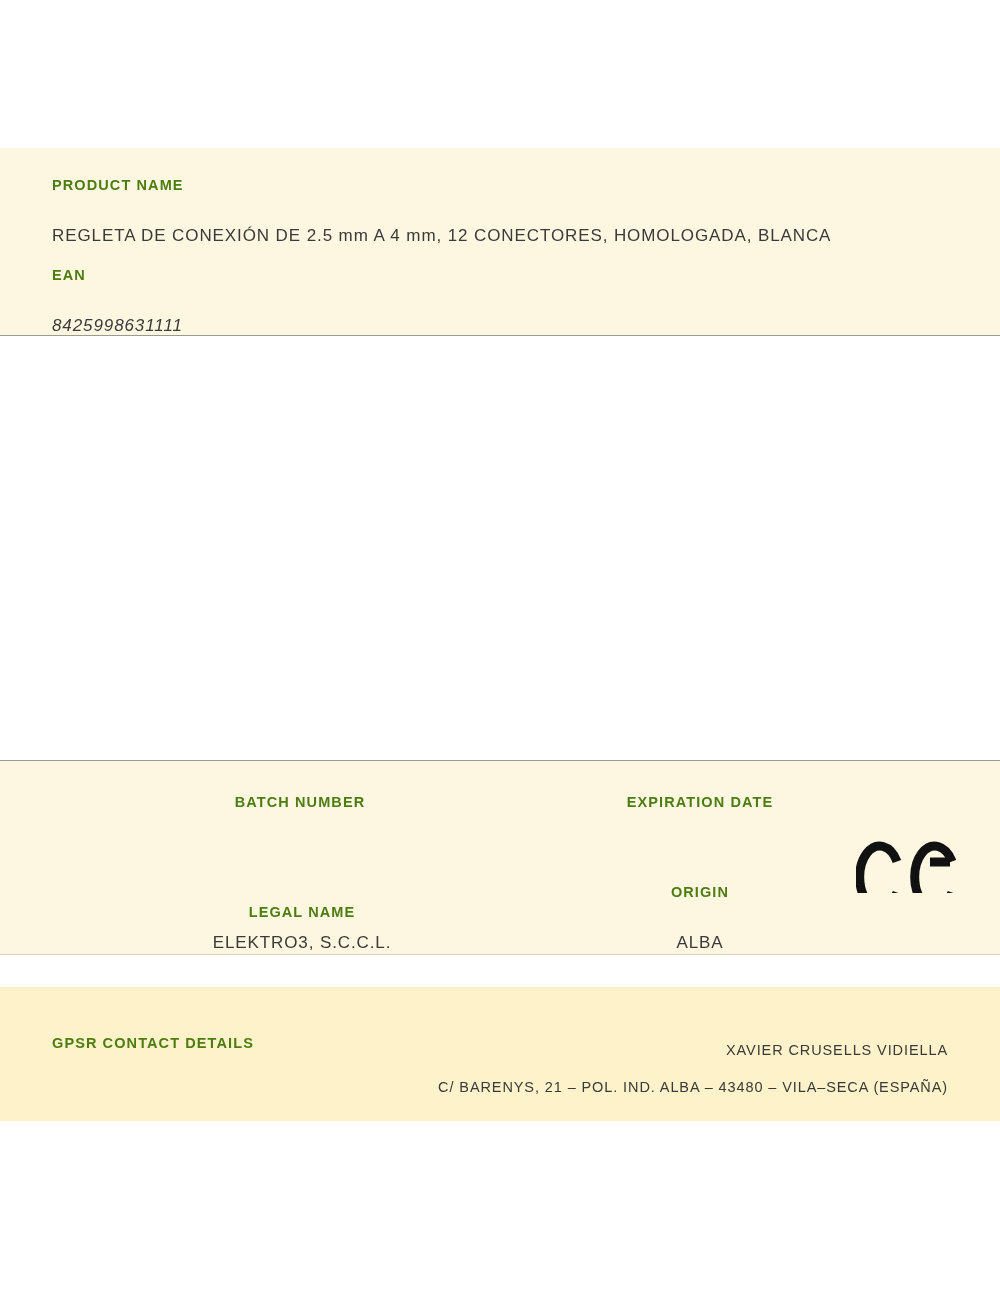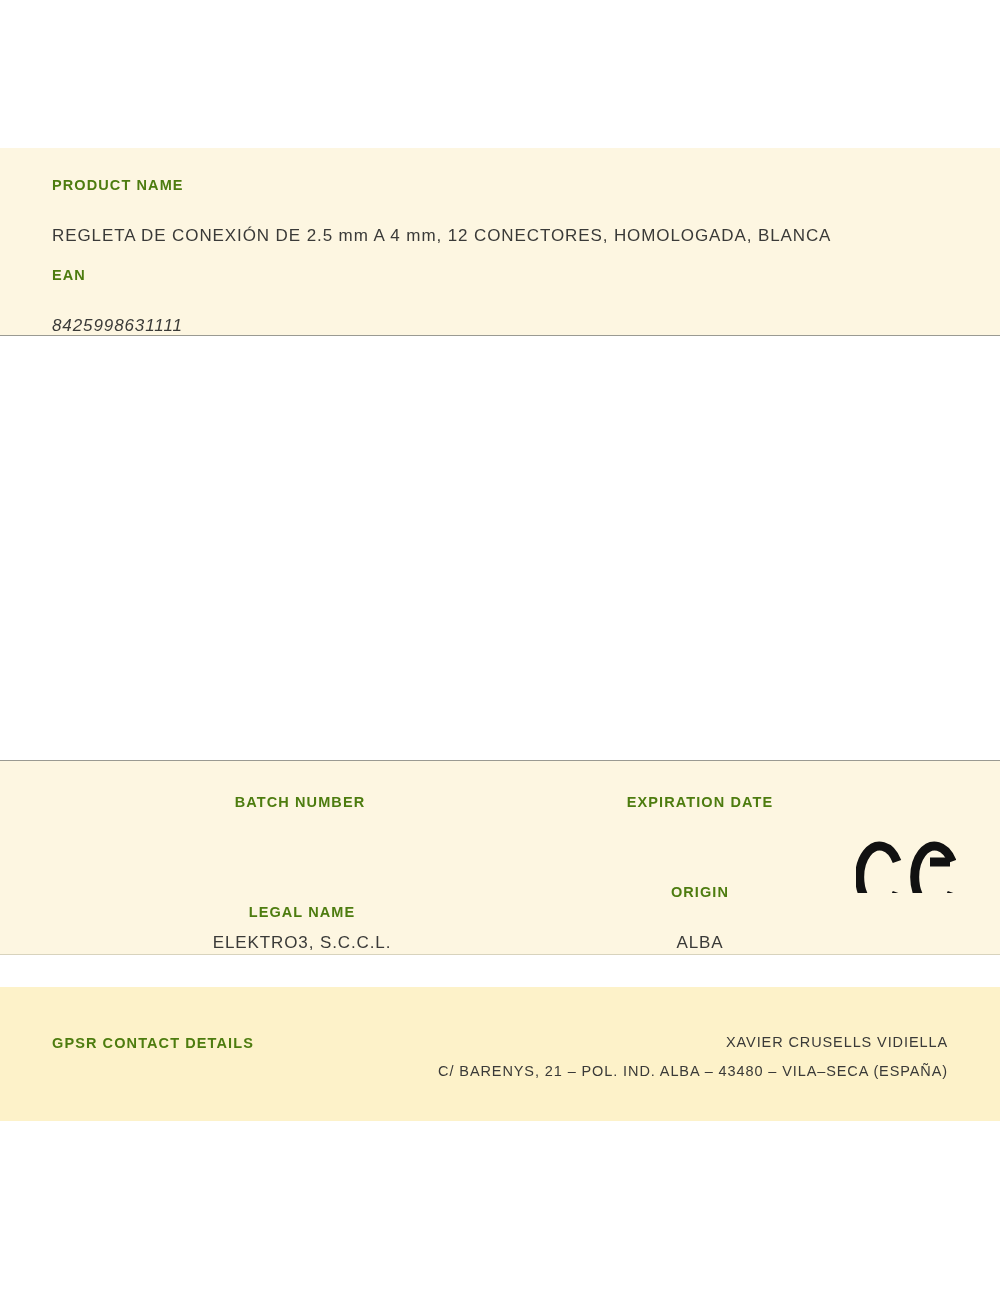--- a/index.html
+++ b/index.html
@@ -134,20 +134,21 @@
     right: 52px;
     top: 41px;
     text-align: right;
   }
   .gpsr-lines div {
     font-size: 14.5px;
     letter-spacing: 0.9px;
     line-height: 29px;
     color: #3a3a38;
     white-space: nowrap;
+    margin-top: 8px;
   }
 </style>
 </head>
 <body>
 
 <div class="page">
 
   <div class="product-block">
     <div class="label product-name-label">PRODUCT NAME</div>
     <div class="value product-name-value">REGLETA DE CONEXIÓN DE 2.5 mm A 4 mm, 12 CONECTORES, HOMOLOGADA, BLANCA</div>

